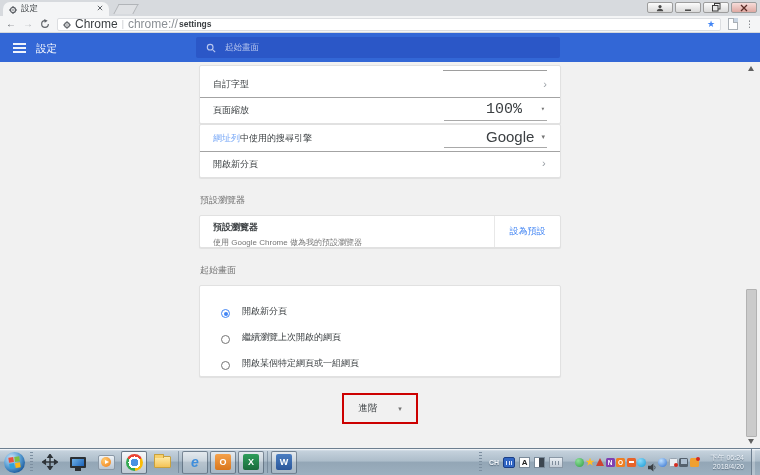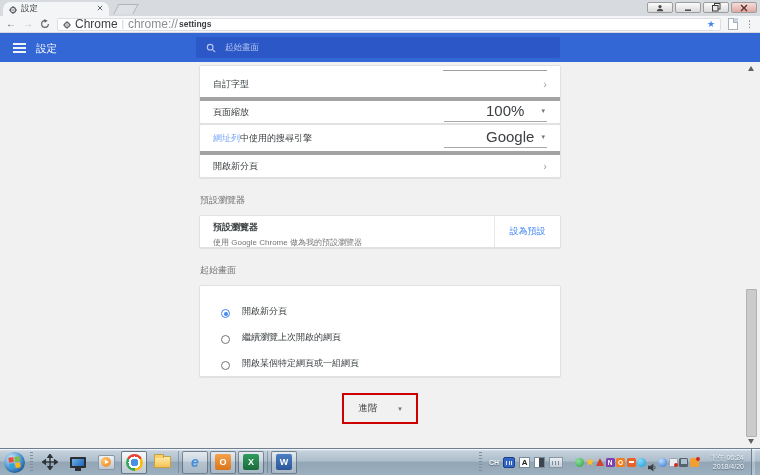--- a/index.html
+++ b/index.html
@@ -44,21 +44,21 @@
   .md-title { position:absolute; left:36px; top:9px; color:#fff; font-size:10.5px; }
   .md-search { position:absolute; left:196px; top:4px; width:364px; height:21px; background:#2b57c7;
                border-radius:2px; display:flex; align-items:center; padding:0 10px; gap:9px; }
   .md-search-text { color:#b8c6ef; font-size:8.5px; }
 
   
   .content { position:absolute; top:62px; bottom:27px; left:0; right:0; background:#f1f1f1; overflow:hidden; }
   .column { width:362px; margin:3px auto 0; }
   .card { background:#fff; border:1px solid #e1e1e1; box-shadow:0 1px 1px rgba(0,0,0,.07); border-radius:2px; }
   .row { height:26px; display:flex; align-items:center; justify-content:space-between; padding:0 13px; }
-  .row + .row { border-top:4px solid #a3a3a3; }
+  .row + .row { border-top:1px solid #a3a3a3;font-family:Liberation Mono, monospace; }
   .row-label { font-size:9px; color:#3c4043; }
   .link-part { color:#7baaf7; }
   .row-arrow { color:#9aa0a6; font-size:11px; line-height:11px; }
   .partial-top { position:relative; height:5px; }
   .partial-underline { position:absolute; left:243px; width:104px; bottom:0; border-bottom:1px solid #9e9e9e; }
   .mdselect { width:103px; display:flex; align-items:center; justify-content:space-between;
               border-bottom:1px solid #a9a9a9; padding:0 2px 2px 2px; }
   .mdselect .val { font-size:15px; color:#3c4043;margin-left:40px; }
   .caret { font-size:7px; color:#757575; line-height:7px; }
   .section-head { font-size:9px; color:#757575; margin:16px 1px 8px; }

